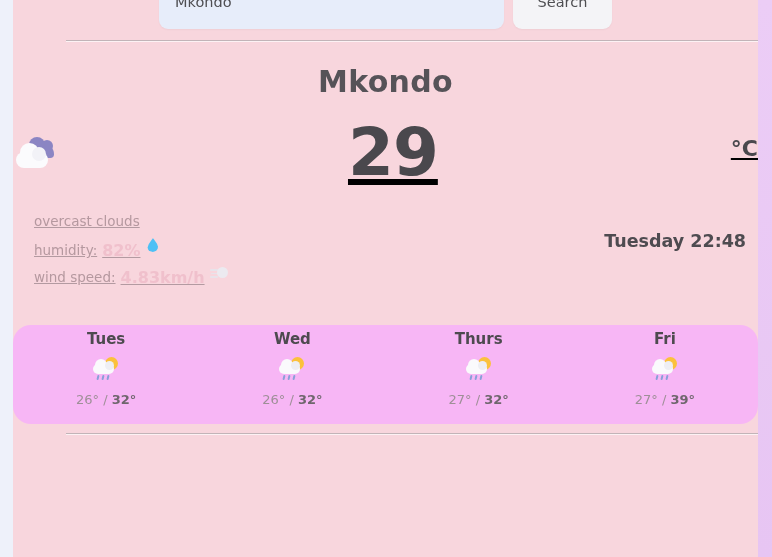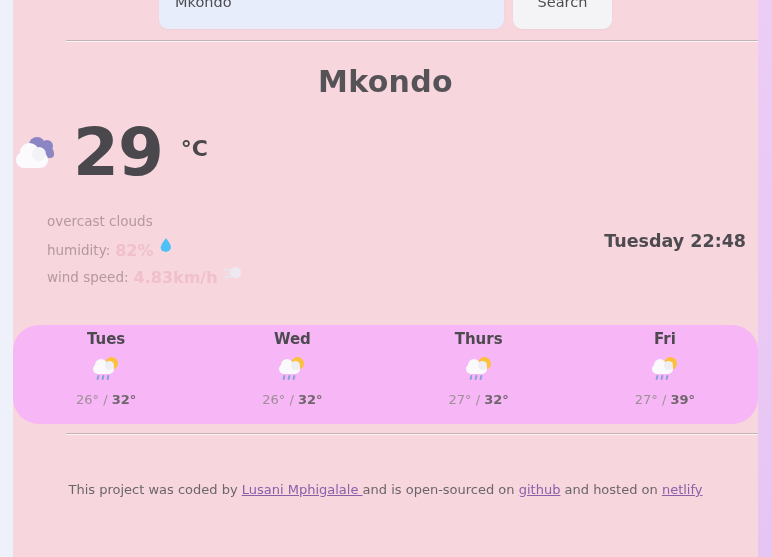--- a/index.html
+++ b/index.html
@@ -113,22 +113,23 @@
   }
 
   
   .temp-block {
     position: absolute;
     left: 0;
     top: 120px;
     width: 745px;
     display: flex;
     align-items: center;
-    justify-content: flex-start;
+    justify-content: space-between;
     gap: 4px;
+    text-decoration: underline;
   }
   .weather-icon-main {
     width: 46px;
     height: 46px;
     position: relative;
     display: inline-block;
     margin-right: 10px;
     margin-top: 14px;
   }
   .temp-value {
@@ -143,25 +144,26 @@
     font-weight: bold;
     color: #4a484d;
     align-self: flex-start;
     margin-top: 16px;
     margin-left: 14px;
   }
 
   
   .details {
     position: absolute;
-    left: 34px;
+    left: 21px;
     top: 208px;
     font-size: 13.5px;
     line-height: 27px;
     color: #b39aa1;
+    text-decoration: underline;
   }
   .details .row {
     display: flex;
     align-items: flex-start;
     gap: 5px;
     white-space: nowrap;
   }
   .details .label {
     color: #b5989f;
     font-size: 13.5px;
@@ -196,21 +198,21 @@
   }
 
   
   .forecast {
     position: absolute;
     left: 0px;
     top: 325px;
     width: 745px;
     height: 99px;
     background: #f7b6f5;
-    border-radius: 26px;
+    border-radius: 18px;
     display: flex;
   }
   .forecast-day {
     flex: 1;
     display: flex;
     flex-direction: column;
     align-items: center;
     justify-content: flex-start;
     padding-top: 5px;
   }
@@ -504,18 +506,15 @@
           <span>27°</span>
           <span>/</span>
           <span class="hi">39°</span>
         </div>
       </div>
 
     </div>
 
     <div class="divider bottom"></div>
 
-    <div class="footer">
-      <span>This project was coded by </span><a href="#">Lusani Mphigalale </a><span>and is open-sourced on </span><a href="#">github</a><span> and hosted on </span><a href="#">netlify</a>
-    </div>
 
   </div>
 </div>
 
 </body></html>

